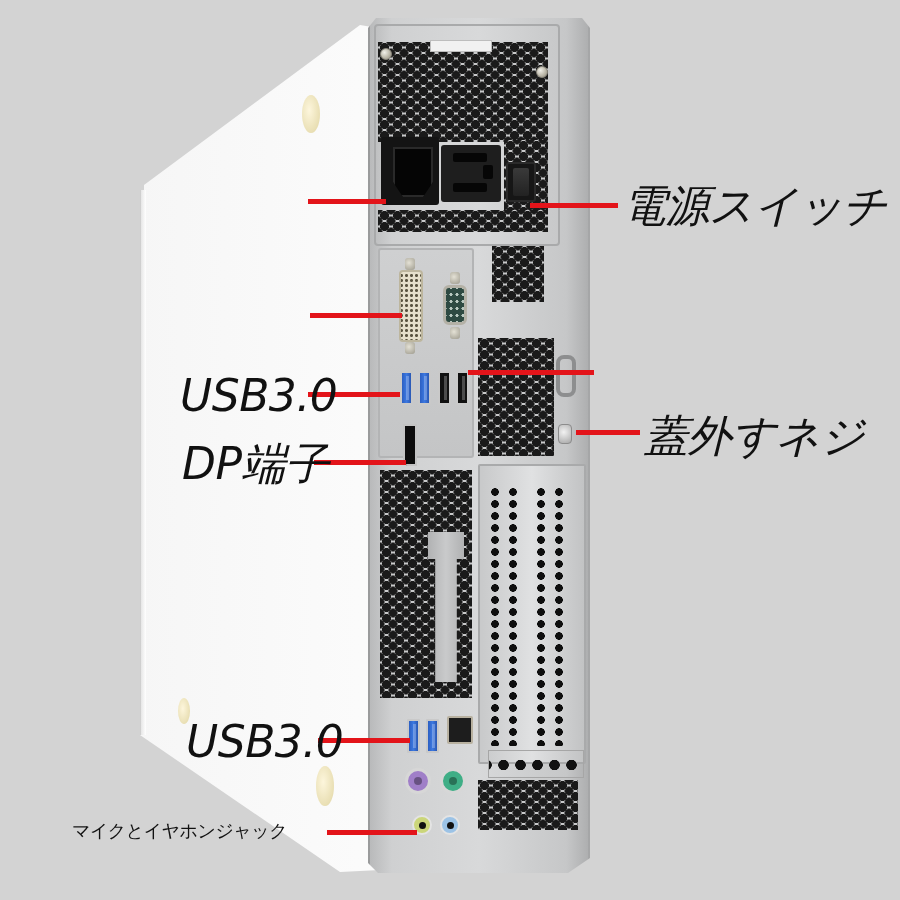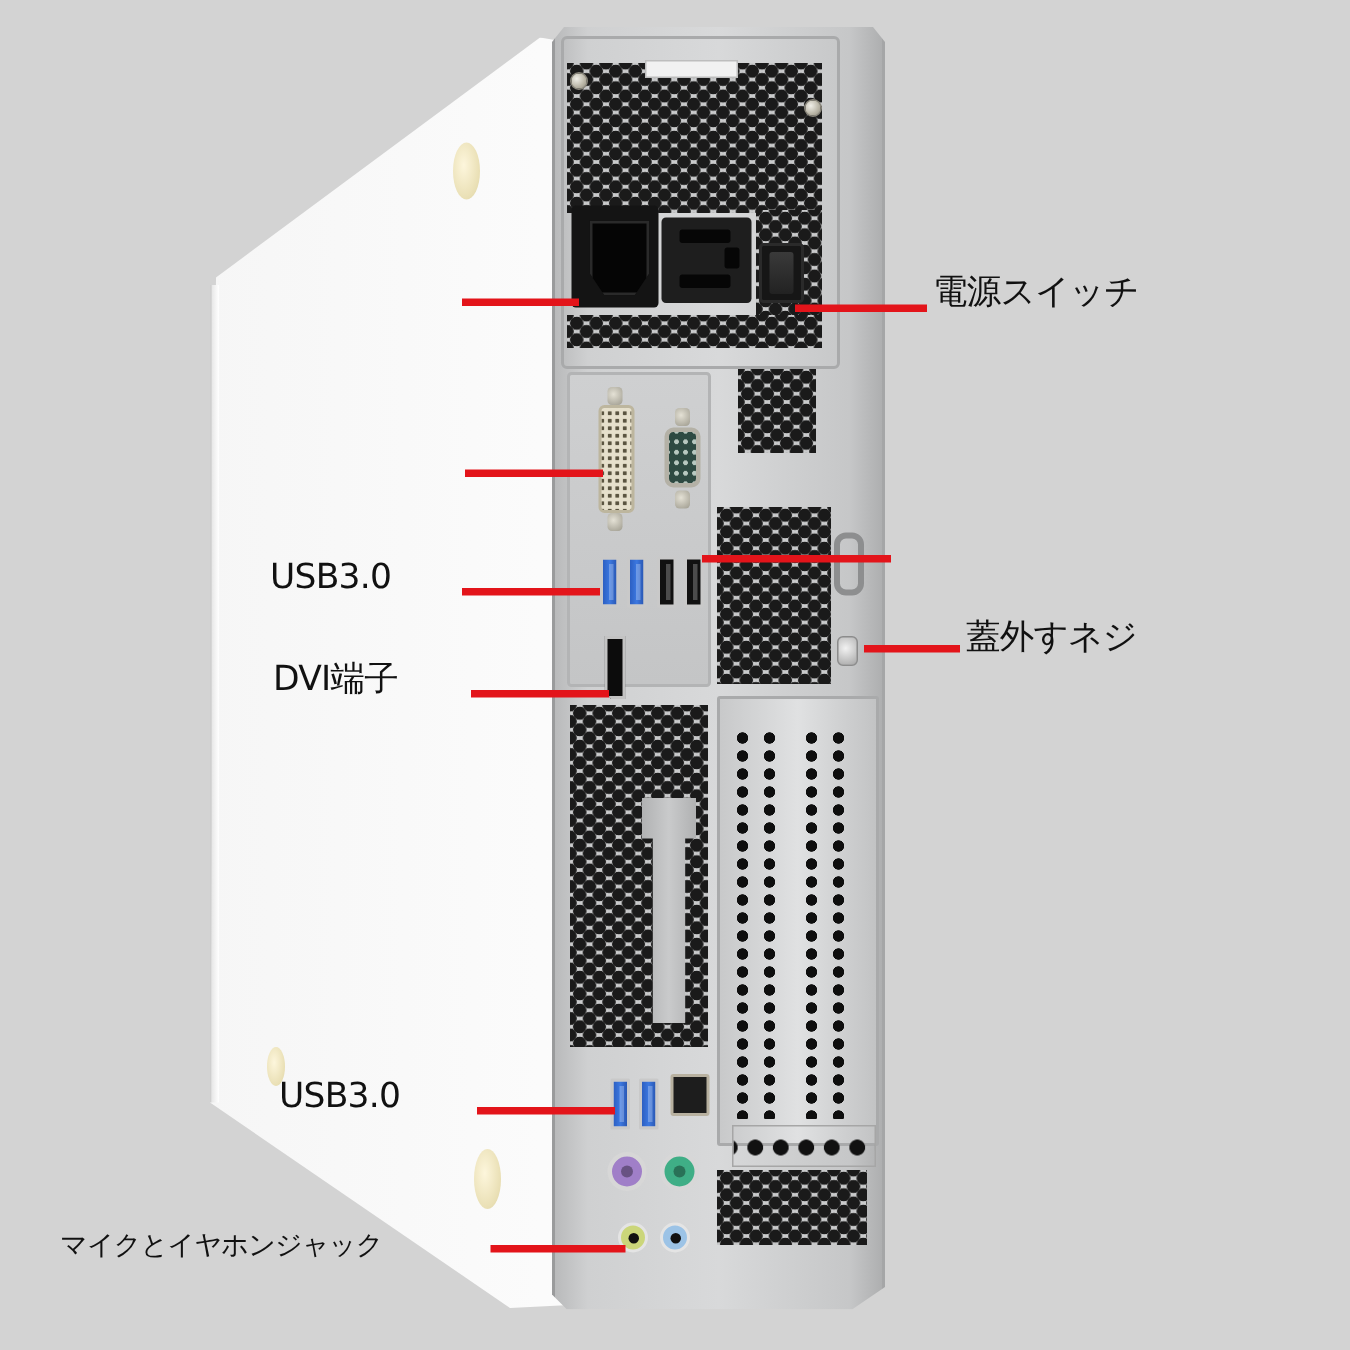--- a/index.html
+++ b/index.html
@@ -167,21 +167,21 @@
   }
 
   
   .callout-line { position: absolute; height: 5px; background: #e3141a; }
 
   
   .label {
     position: absolute; color: #111; white-space: nowrap; line-height: 1;
     font-family: "DejaVu Sans", sans-serif; letter-spacing: -0.5px;
   }
-  .label.lg { font-size: 23px; }
+  .label.lg { font-size: 44px; font-style: italic; }
   .label.md { font-size: 26px; }
   .label.sm { font-size: 18px; }
 
   
   .brand {
     position: absolute; left: 624px; top: 826px; height: 60px;
     display: flex; align-items: flex-end; gap: 12px;
     font-family: "DejaVu Sans", sans-serif; font-weight: bold; font-size: 46px; line-height: 1;
   }
   .brand .w1 { color: #79b83a; letter-spacing: -1px; }
@@ -276,20 +276,20 @@
   <div class="callout-line" style="left:308px;top:392px;width:92px;"></div>
   <div class="callout-line" style="left:468px;top:370px;width:126px;"></div>
   <div class="callout-line" style="left:576px;top:430px;width:64px;"></div>
   <div class="callout-line" style="left:314px;top:460px;width:92px;"></div>
   <div class="callout-line" style="left:318px;top:738px;width:92px;"></div>
   <div class="callout-line" style="left:327px;top:830px;width:90px;"></div>
 
   <div class="label lg" style="left:622px;top:184px;">電源スイッチ</div>
   <div class="label lg" style="left:180px;top:374px;">USB3.0</div>
   <div class="label lg" style="left:644px;top:414px;">蓋外すネジ</div>
-  <div class="label lg" style="left:182px;top:442px;">DVI端子</div>
+  <div class="label lg" style="left:182px;top:442px;">DP端子</div>
   <div class="label lg" style="left:186px;top:720px;">USB3.0</div>
-  <div class="label sm" style="left:40px;top:822px;">マイクとイヤホンジャック</div>
+  <div class="label sm" style="left:72px;top:822px;">マイクとイヤホンジャック</div>
 
   <div class="brand">
   </div>
 
 </div>
 
 </body></html>

